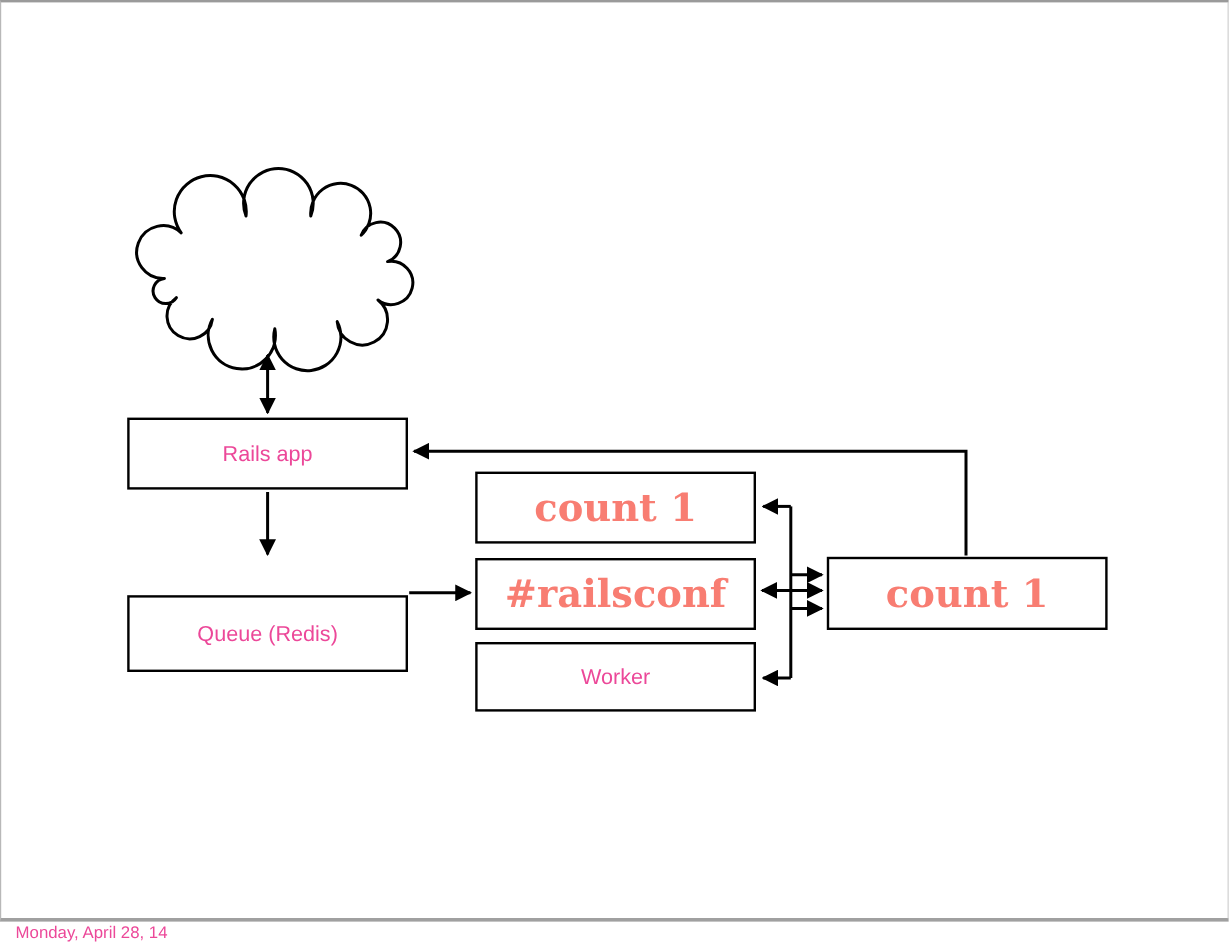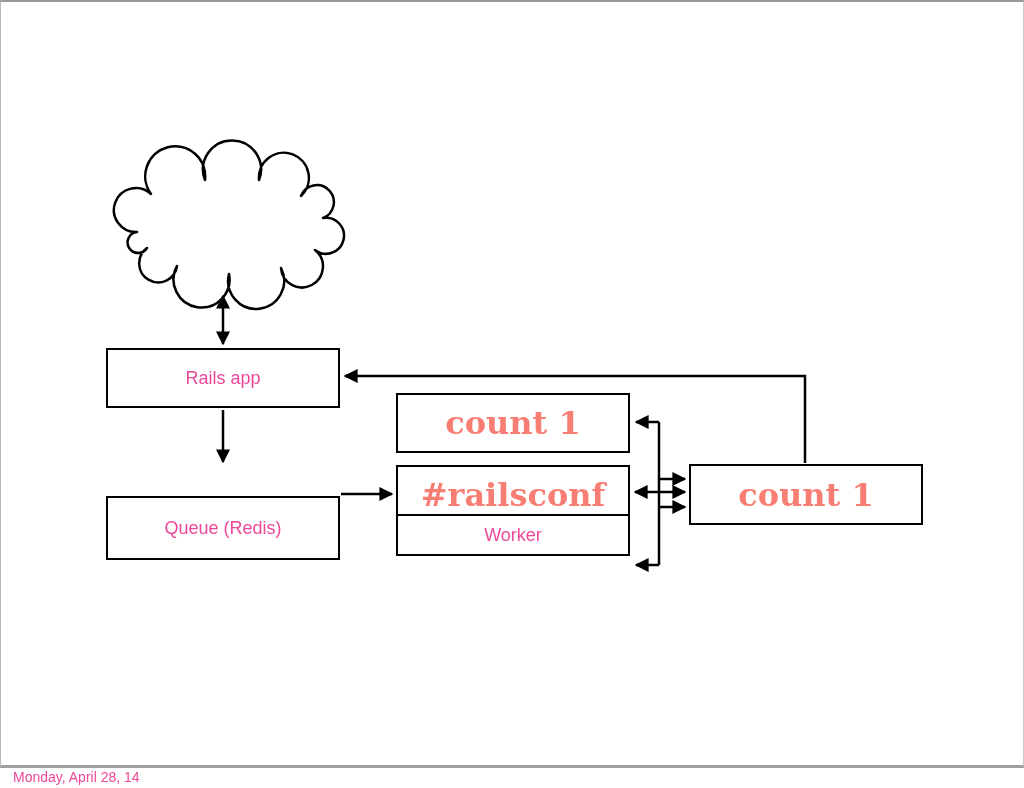--- a/index.html
+++ b/index.html
@@ -93,21 +93,21 @@
     top: 769px;
     font-family: "Liberation Sans", sans-serif;
     font-size: 14px;
     color: #ec4899;
   }
   
   #node-rails    { left: 105px; top: 346px; width: 234px; height: 60px; }
   #node-queue    { left: 105px; top: 463px; width: 234px; height: 64px; margin-top: 31px; }
   #node-count-top{ left: 395px; top: 391px; width: 234px; height: 60px; }
   #node-hashtag  { left: 395px; top: 463px; width: 234px; height: 60px; }
-  #node-worker   { left: 395px; top: 512px; width: 234px; height: 42px; }
+  #node-worker   { left: 395px; top: 533px; width: 234px; height: 58px; }
   #node-count-rt { left: 688px; top: 462px; width: 234px; height: 61px; }
 </style>
 </head>
 <body>
 
 <div class="stage">
   <div class="slide">
 
     <svg class="diagram-svg" viewBox="0 0 1024 766">
       <defs>

